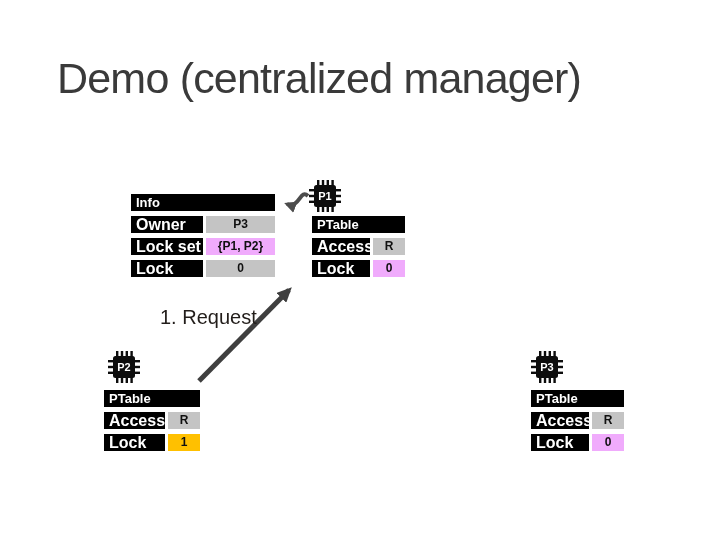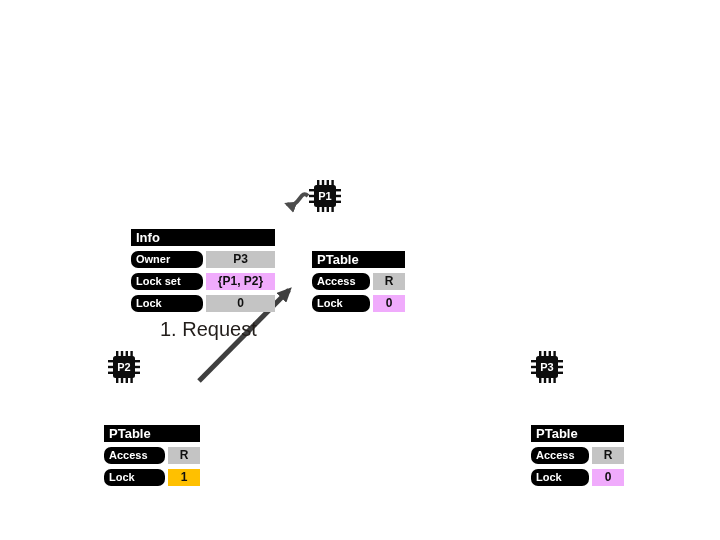--- a/index.html
+++ b/index.html
@@ -27,47 +27,46 @@
     left: 59px;
     top: 139px;
     font-size: 24px;
     font-weight: 400;
     color: #221d1a;
     white-space: nowrap;
   }
   .annotation {
     position: absolute;
     left: 160px;
-    top: 318px;
+    top: 306px;
     font-size: 20px;
     color: #221d1a;
     white-space: nowrap;
   }
   
-  .tbl { position: absolute; margin-top: 35px; }
+  .tbl { position: absolute; }
   .tbl .hdr {
     background: #000000;
     color: #ffffff;
     font-weight: bold;
     font-size: 13px;
     height: 17px;
     line-height: 17px;
     padding-left: 5px;
     margin-bottom: 5px;
     width: 100%;
   }
   .tbl .row { display: flex; gap: 3px; margin-bottom: 5px; height: 17px; }
   .tbl .lbl {
     background: #000000;
     color: #ffffff;
     font-weight: bold;
-    font-size: 11px;
+    font-size: 16px;
     line-height: 17px;
     padding-left: 5px;
-    border-radius: 7px;
   }
   .tbl .val {
     text-align: center;
     font-weight: bold;
     font-size: 12px;
     line-height: 17px;
     color: #101010;
     flex: 1;
   }
   .shade-dark  { background: #c4c4c4; }
@@ -88,20 +87,21 @@
 
   .chip { position: absolute; }
   .chip text { font-family: "Liberation Sans", sans-serif; }
   .overlay { position: absolute; left: 0; top: 0; pointer-events: none; }
 </style>
 </head>
 <body>
 
 <div class="slide">
 
+  <div class="title">Demo (centralized manager)</div>
 
   <svg class="overlay" width="720" height="540" viewBox="0 0 720 540">
     <defs>
       <marker id="ahBig" markerUnits="userSpaceOnUse" markerWidth="16" markerHeight="14" refX="11" refY="7" orient="auto">
         <path d="M0,0 L15,7 L0,14 Z" fill="#3f3f3f"></path>
       </marker>
       <marker id="ahSmall" markerUnits="userSpaceOnUse" markerWidth="13" markerHeight="12" refX="9" refY="6" orient="auto">
         <path d="M0,0 L12,6 L0,12 Z" fill="#4c4c4c"></path>
       </marker>
     </defs>

